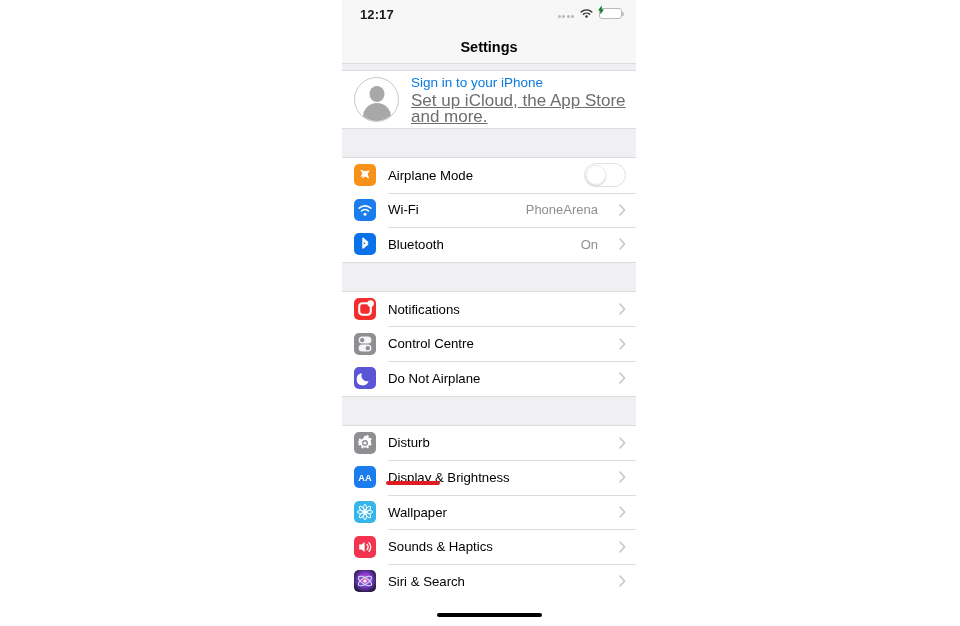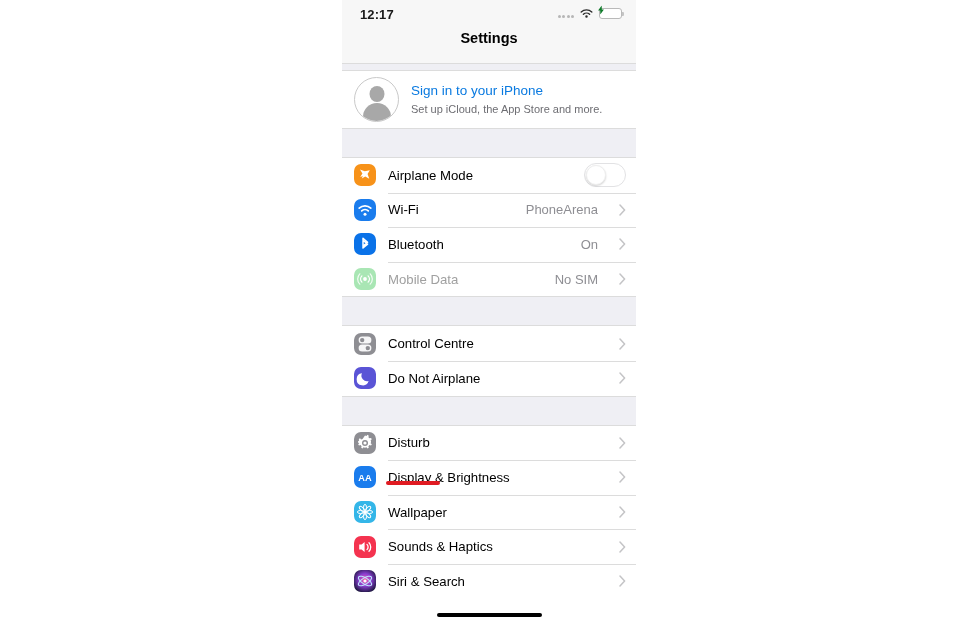--- a/index.html
+++ b/index.html
@@ -75,20 +75,21 @@
     position: absolute;
     left: 50%; top: 50%;
     transform: translate(-50%,-50%);
     width: 7px; height: 9px;
   }
   
   .navbar {
     height: 33px;
     background: #f7f7f7;
     display: flex;
+    align-items: center;
     justify-content: center;
   }
   .nav-title {
     font-size: 14.5px;
     font-weight: bold;
     color: #000000;
   }
   
   .gap {
     background: #efeff4;
@@ -131,45 +132,46 @@
     border-radius: 14px 14px 0 0;
     background: #a8a8a8;
   }
   .account-text { margin-left: 12px; }
   .account-title {
     font-size: 13.5px;
     color: #0a7ae0;
     line-height: 18px;
   }
   .account-sub {
-    font-size: 11px;
+    font-size: 17px;
     color: #6d6d72;
     line-height: 16px;
     margin-top: 1px;
+    text-decoration: underline;
   }
   
   .row {
     height: 34.6px;
     display: flex;
     align-items: center;
     padding-left: 12px;
     padding-right: 10px;
     position: relative;
     background: #ffffff;
   }
   .row + .row::before {
     content: "";
     position: absolute;
     left: 46px; right: 0; top: 0;
     height: 1px;
     background: #dcdcdc;
   }
   .ic {
     width: 22px; height: 22px;
-    border-radius: 7px;
+    border-radius: 2px;
     flex: 0 0 auto;
     position: relative;
     overflow: hidden;
     text-align: right;
   }
   .row-label {
     margin-left: 12px;
     font-size: 13.2px;
     color: #000000;
     white-space: nowrap;
@@ -314,40 +316,38 @@
             </svg>
           </div>
           <div class="row-label">Bluetooth</div>
           <div class="row-right">
             <div class="row-value">On</div>
             <svg class="chev" viewBox="0 0 7 12">
               <path d="M1 1l4.6 5L1 11" stroke="#c4c4c6" stroke-width="1.5" fill="none" stroke-linecap="round" stroke-linejoin="round"></path>
             </svg>
           </div>
         </div>
-        <div class="row dim">
-          <div class="ic">
-            <svg viewBox="0 0 22 22">
-              <rect x="0" y="0" width="22" height="22" rx="5" fill="#a9e6b4"></rect>
-              <circle cx="11" cy="11" r="1.9" fill="#fff"></circle>
-              <path d="M7.9 7.9a4.4 4.4 0 000 6.2M14.1 7.9a4.4 4.4 0 010 6.2" stroke="#fff" stroke-width="1.3" fill="none" stroke-linecap="round"></path>
-              <path d="M5.8 5.8a7.4 7.4 0 000 10.4M16.2 5.8a7.4 7.4 0 010 10.4" stroke="#fff" stroke-width="1.2" fill="none" stroke-linecap="round" opacity=".85"></path>
-            </svg>
-          </div>
-          <div class="row-label">Mobile Data</div>
-          <div class="row-right">
-            <div class="row-value">No SIM</div>
-            <svg class="chev" viewBox="0 0 7 12">
-              <path d="M1 1l4.6 5L1 11" stroke="#c4c4c6" stroke-width="1.5" fill="none" stroke-linecap="round" stroke-linejoin="round"></path>
-            </svg>
-          </div>
-        </div>
       </div>
     <div class="gap gap-md"></div>
     <div class="group" id="g1">
+        <div class="row">
+          <div class="ic">
+            <svg viewBox="0 0 22 22">
+              <rect x="0" y="0" width="22" height="22" rx="5" fill="#f32c2c"></rect>
+              <rect x="5.2" y="5.2" width="11.6" height="11.6" rx="3.2" fill="none" stroke="#fff" stroke-width="2.1"></rect>
+              <circle cx="16.6" cy="5.6" r="3.3" fill="#fff"></circle>
+            </svg>
+          </div>
+          <div class="row-label">Notifications</div>
+          <div class="row-right">
+            <svg class="chev" viewBox="0 0 7 12">
+              <path d="M1 1l4.6 5L1 11" stroke="#c4c4c6" stroke-width="1.5" fill="none" stroke-linecap="round" stroke-linejoin="round"></path>
+            </svg>
+          </div>
+        </div>
         <div class="row">
           <div class="ic">
             <svg viewBox="0 0 22 22">
               <rect x="0" y="0" width="22" height="22" rx="5" fill="#8e8e93"></rect>
               <rect x="4.6" y="3.6" width="12.8" height="7.0" rx="3.5" fill="#fff" opacity=".92"></rect>
               <circle cx="8.2" cy="7.1" r="2.2" fill="#8e8e93"></circle>
               <rect x="4.6" y="11.6" width="12.8" height="7.0" rx="3.5" fill="#fff" opacity=".92"></rect>
               <circle cx="13.8" cy="15.1" r="2.2" fill="#8e8e93"></circle>
             </svg>
           </div>

